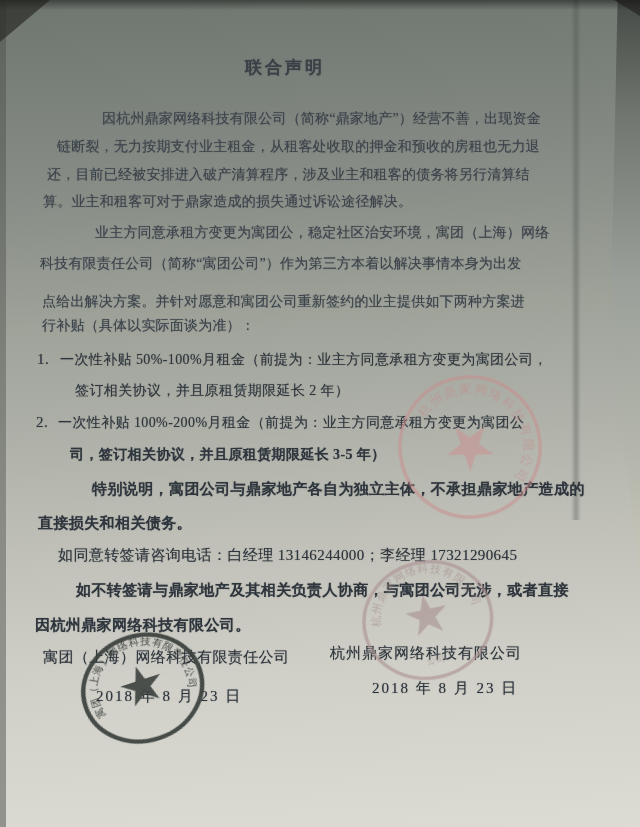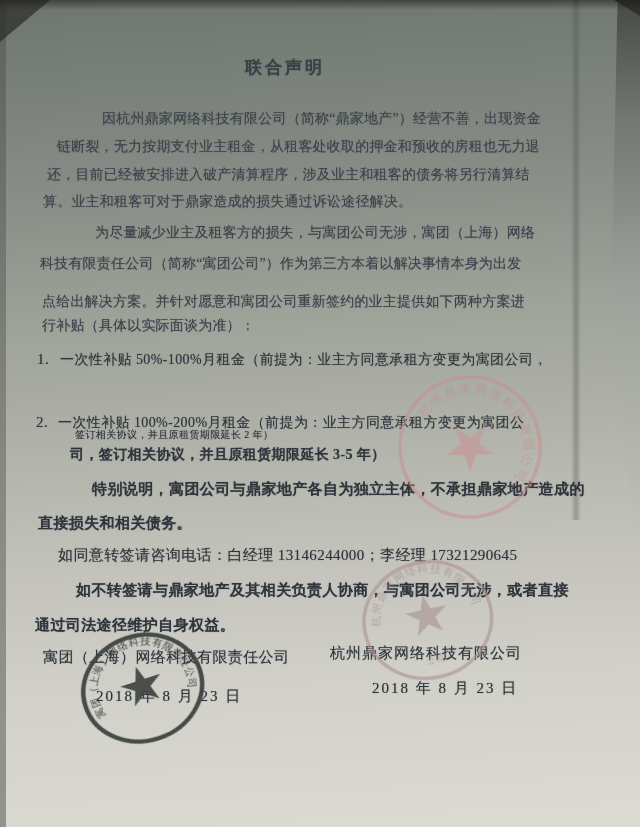--- a/index.html
+++ b/index.html
@@ -72,40 +72,40 @@
   <div class="top-shade"></div>
   <div class="left-shade"></div>
 
   <div class="title" style="left:245px;top:56px;">联合声明</div>
 
   <div class="line" style="left:102px;top:110px;">因杭州鼎家网络科技有限公司（简称“鼎家地产”）经营不善，出现资金</div>
   <div class="line" style="left:57px;top:138px;">链断裂，无力按期支付业主租金，从租客处收取的押金和预收的房租也无力退</div>
   <div class="line" style="left:43px;top:193px;">算。业主和租客可对于鼎家造成的损失通过诉讼途径解决。</div>
   <div class="line" style="left:47px;top:166px;">还，目前已经被安排进入破产清算程序，涉及业主和租客的债务将另行清算结</div>
 
-  <div class="line" style="left:95px;top:224px;">为尽量减少业主及租客方的损失，与寓团公司无涉，寓团（上海）网络</div>
+  <div class="line" style="left:95px;top:224px;">业主方同意承租方变更为寓团公，稳定社区治安环境，寓团（上海）网络</div>
   <div class="line" style="left:40px;top:255px;">科技有限责任公司（简称“寓团公司”）作为第三方本着以解决事情本身为出发</div>
   <div class="line" style="left:42px;top:293px;">点给出解决方案。并针对愿意和寓团公司重新签约的业主提供如下两种方案进</div>
   <div class="line" style="left:42px;top:317px;">行补贴（具体以实际面谈为准）：</div>
 
   <div class="line lower" style="left:37px;top:351px;">1.</div>
   <div class="line lower" style="left:60px;top:351px;font-size:14px;">一次性补贴 50%-100%月租金（前提为：业主方同意承租方变更为寓团公司，</div>
-  <div class="line lower" style="left:75px;top:382px;font-size:10px;margin-top:46px;">签订相关协议，并且原租赁期限延长 2 年）</div>
+  <div class="line lower" style="left:75px;top:382px;font-size:14px;">签订相关协议，并且原租赁期限延长 2 年）</div>
 
   <div class="line lower" style="left:36px;top:414px;">2.</div>
   <div class="line lower" style="left:58px;top:414px;font-size:14px;">一次性补贴 100%-200%月租金（前提为：业主方同意承租方变更为寓团公</div>
   <div class="line lower" style="left:70px;top:446px;font-size:14px;font-weight:bold;">司，签订相关协议，并且原租赁期限延长 3-5 年）</div>
 
   <div class="line lower bold" style="left:92px;top:480px;">特别说明，寓团公司与鼎家地产各自为独立主体，不承担鼎家地产造成的</div>
   <div class="line lower bold" style="left:38px;top:514px;">直接损失和相关债务。</div>
 
   <div class="line lower" style="left:58px;top:546px;">如同意转签请咨询电话：白经理 13146244000；李经理 17321290645</div>
 
   <div class="line lower bold" style="left:76px;top:581px;">如不转签请与鼎家地产及其相关负责人协商，与寓团公司无涉，或者直接</div>
-  <div class="line lower bold" style="left:35px;top:616px;">通过司法途径维护自身权益。</div>
+  <div class="line lower bold" style="left:35px;top:616px;">因杭州鼎家网络科技有限公司。</div>
 
   <div class="line lower" style="left:43px;top:648px;">寓团（上海）网络科技有限责任公司</div>
   <div class="line lower" style="left:96px;top:687px;letter-spacing:2px;">2018 年 8 月 23 日</div>
 
   <div class="line lower" style="left:330px;top:644px;letter-spacing:1px;">杭州鼎家网络科技有限公司</div>
   <div class="line lower" style="left:372px;top:679px;letter-spacing:2px;">2018 年 8 月 23 日</div>
 
   <div class="stamp" style="left:385px;top:362px;opacity:.52;transform:rotate(35deg);">
     <svg width="170" height="170" viewBox="0 0 170 170">
       <defs>

